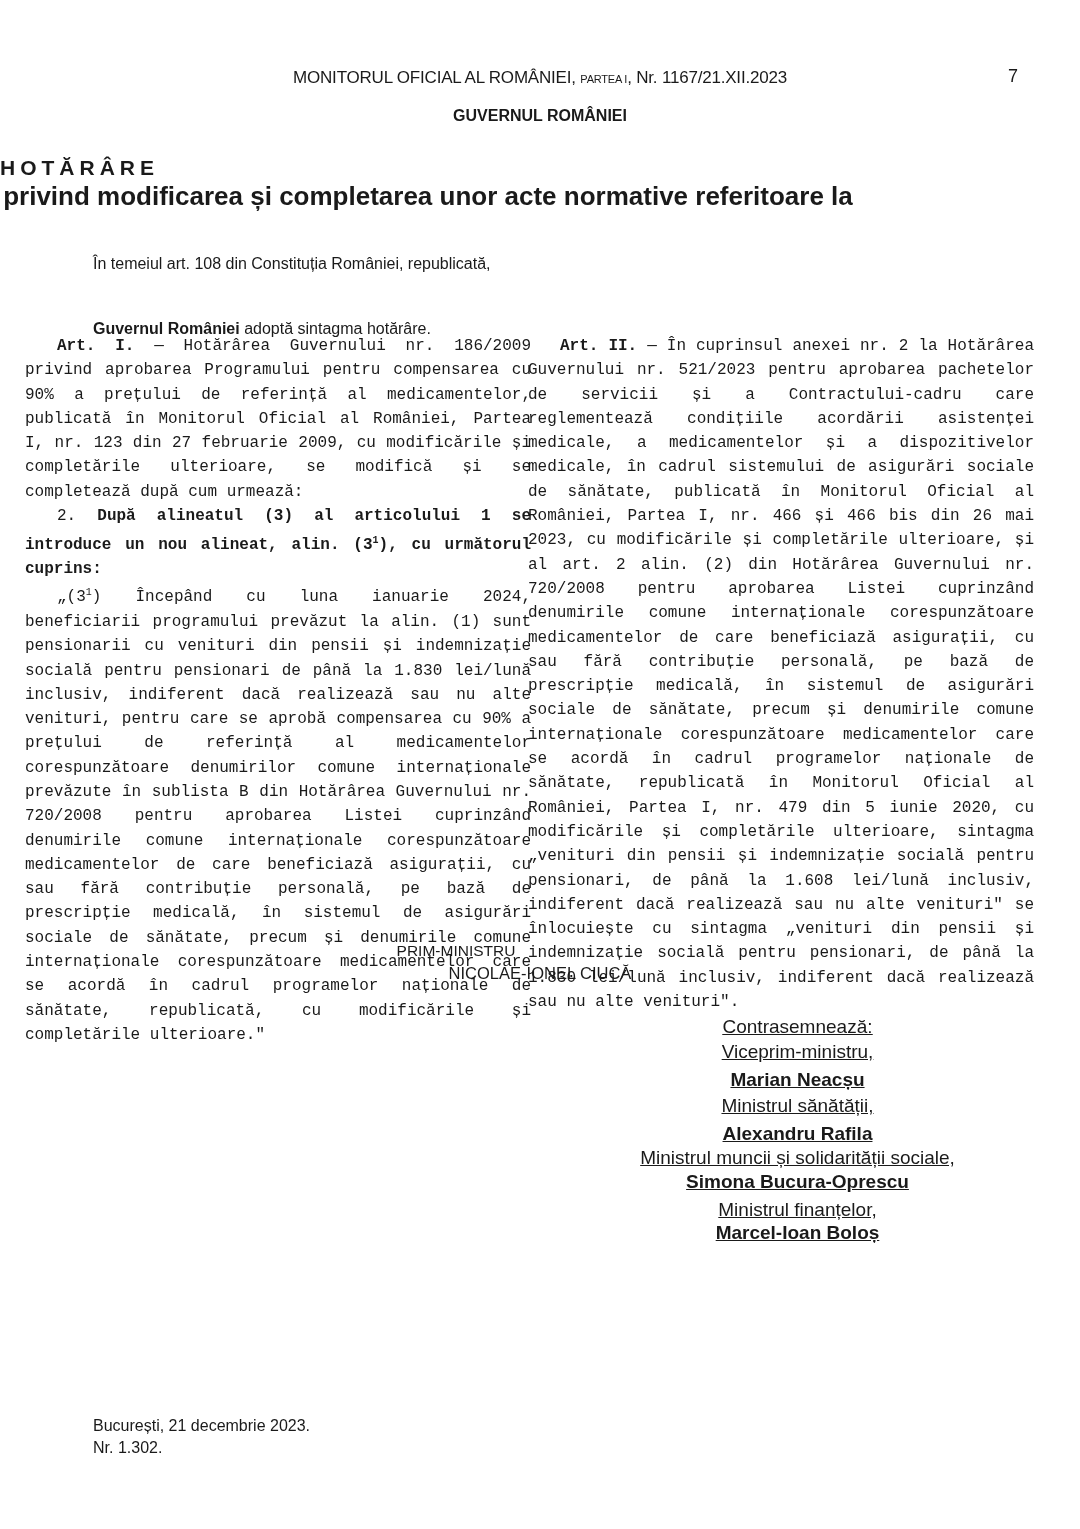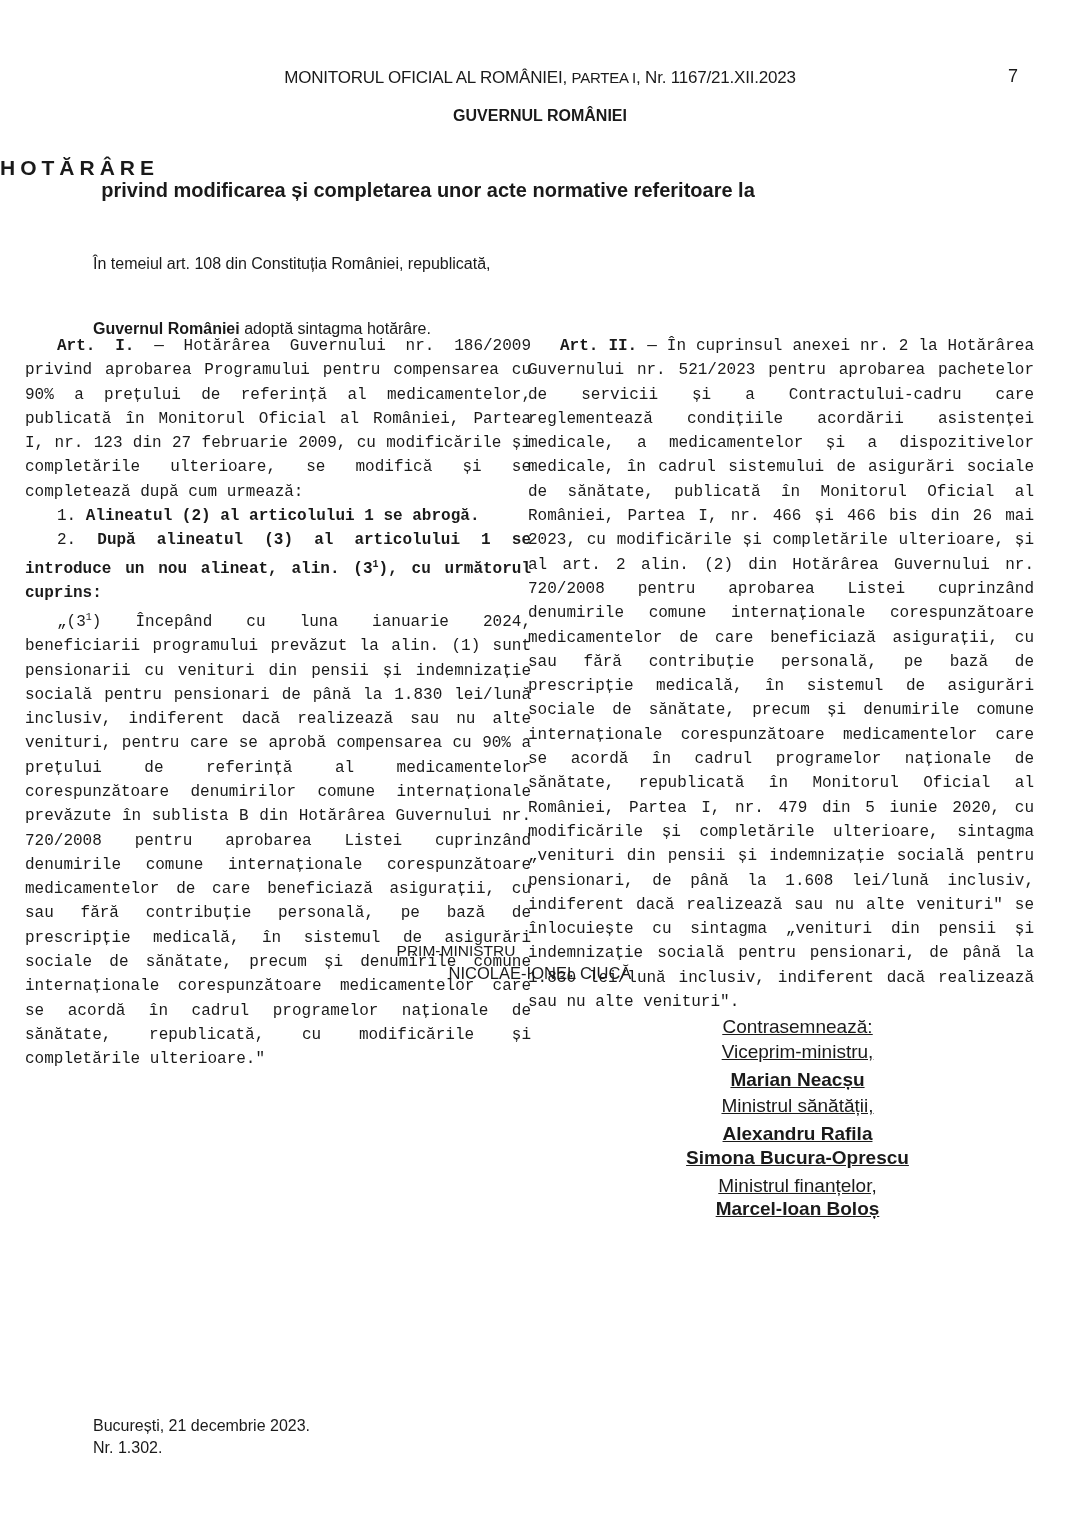--- a/index.html
+++ b/index.html
@@ -6,30 +6,30 @@
     body {
       width: 1080px; height: 1529px; position: relative; overflow: hidden;
       font-family: "Liberation Sans", "DejaVu Sans", sans-serif;
       color: #1a1a1a;
     }
     .abs { position: absolute; }
     .running-head {
       left: 0; width: 1080px; top: 68px; text-align: center;
       font-size: 17px; letter-spacing: -0.2px;
     }
-    .running-head .small { font-size: 15px; }
+    .running-head .small { font-size: 11px; }
     .page-num { left: 1008px; top: 66px; font-size: 18px; }
     .issuer { left: 0; width: 1080px; top: 107px; text-align: center; font-weight: bold; font-size: 16px; }
     .doc-type {
       left: 0; width: 1080px; top: 156px; text-align: left;
       font-weight: bold; font-size: 21px; letter-spacing: 5px;
     }
     .doc-subtitle {
-      left: 0; width: 856px; top: 177px; text-align: center;
-      font-weight: bold; font-size: 20px; line-height: 26px;
+      left: 0; width: 856px; top: 183px; text-align: center;
+      font-weight: bold; font-size: 26px; line-height: 26px;
     }
     .preamble { left: 93px; font-size: 16px; }
     .preamble b { font-weight: bold; }
     .col {
       font-size: 16px; line-height: 24.3px; text-align: justify; width: 506px;
     }
     .col p { margin: 0; font-family: Liberation Mono, monospace; }
     .col .indent { text-indent: 32px; }
     .col b { font-weight: bold; }
     .left-col { left: 25px; top: 334px; }
@@ -61,23 +61,20 @@
 <div class="abs preamble" style="top:255px;">În temeiul art. 108 din Constituția României, republicată,</div>
 <div class="abs preamble" style="top:320px;">
   <b>Guvernul României</b><span> adoptă sintagma hotărâre.</span>
 </div>
 
 <div class="abs col left-col">
   <p class="indent">
     <b>Art. I.</b><span> — Hotărârea Guvernului nr. 186/2009 privind aprobarea Programului pentru compensarea cu 90% a prețului de referință al medicamentelor, publicată în Monitorul Oficial al României, Partea I, nr. 123 din 27 februarie 2009, cu modificările și completările ulterioare, se modifică și se completează după cum urmează:</span>
   </p>
   <p class="indent">
-    <span>1. </span><b>Alineatul (2) al articolului 1 se abrogă.</b>
-  </p>
-  <p class="indent">
     <span>2. </span><b><span>După alineatul (3) al articolului 1 se introduce un nou alineat, alin. (3</span><sup style="font-size:10px;">1</sup><span>), cu următorul cuprins:</span></b>
   </p>
   <p class="indent">
     <span>„(3</span><sup style="font-size:10px;">1</sup><span>) Începând cu luna ianuarie 2024, beneficiarii programului prevăzut la alin. (1) sunt pensionarii cu venituri din pensii și indemnizație socială pentru pensionari de până la 1.830 lei/lună inclusiv, indiferent dacă realizează sau nu alte venituri, pentru care se aprobă compensarea cu 90% a prețului de referință al medicamentelor corespunzătoare denumirilor comune internaționale prevăzute în sublista B din Hotărârea Guvernului nr. 720/2008 pentru aprobarea Listei cuprinzând denumirile comune internaționale corespunzătoare medicamentelor de care beneficiază asigurații, cu sau fără contribuție personală, pe bază de prescripție medicală, în sistemul de asigurări sociale de sănătate, precum și denumirile comune internaționale corespunzătoare medicamentelor care se acordă în cadrul programelor naționale de sănătate, republicată, cu modificările și completările ulterioare."</span>
   </p>
 </div>
 
 <div class="abs col right-col">
   <p class="indent">
     <b>Art. II.</b><span> — În cuprinsul anexei nr. 2 la Hotărârea Guvernului nr. 521/2023 pentru aprobarea pachetelor de servicii și a Contractului-cadru care reglementează condițiile acordării asistenței medicale, a medicamentelor și a dispozitivelor medicale, în cadrul sistemului de asigurări sociale de sănătate, publicată în Monitorul Oficial al României, Partea I, nr. 466 și 466 bis din 26 mai 2023, cu modificările și completările ulterioare, și al art. 2 alin. (2) din Hotărârea Guvernului nr. 720/2008 pentru aprobarea Listei cuprinzând denumirile comune internaționale corespunzătoare medicamentelor de care beneficiază asigurații, cu sau fără contribuție personală, pe bază de prescripție medicală, în sistemul de asigurări sociale de sănătate, precum și denumirile comune internaționale corespunzătoare medicamentelor care se acordă în cadrul programelor naționale de sănătate, republicată în Monitorul Oficial al României, Partea I, nr. 479 din 5 iunie 2020, cu modificările și completările ulterioare, sintagma „venituri din pensii și indemnizație socială pentru pensionari, de până la 1.608 lei/lună inclusiv, indiferent dacă realizează sau nu alte venituri" se înlocuiește cu sintagma „venituri din pensii și indemnizație socială pentru pensionari, de până la 1.830 lei/lună inclusiv, indiferent dacă realizează sau nu alte venituri".</span>
@@ -86,20 +83,21 @@
 
 <div class="abs sig-title" style="top:942px;">PRIM-MINISTRU</div>
 <div class="abs sig-name" style="top:964px;">NICOLAE-IONEL CIUCĂ</div>
 
 <div class="abs counter-block">
   <span class="l u" style="height:25px;">Contrasemnează:</span>
   <span class="l" style="height:28px;">Viceprim-ministru,</span>
   <span class="l n" style="height:26px;">Marian Neacșu</span>
   <span class="l" style="height:28px;">Ministrul sănătății,</span>
   <span class="l n" style="height:24px;">Alexandru Rafila</span>
+  <span class="l" style="height:24px;">Ministrul muncii și solidarității sociale,</span>
   <span class="l n" style="height:28px;">Simona Bucura-Oprescu</span>
   <span class="l" style="height:23px;">Ministrul finanțelor,</span>
   <span class="l n">Marcel-Ioan Boloș</span>
 </div>
 
 <div class="abs footer" style="top:1415px;">
   <div>București, 21 decembrie 2023.</div>
   <div>Nr. 1.302.</div>
 </div>
 

